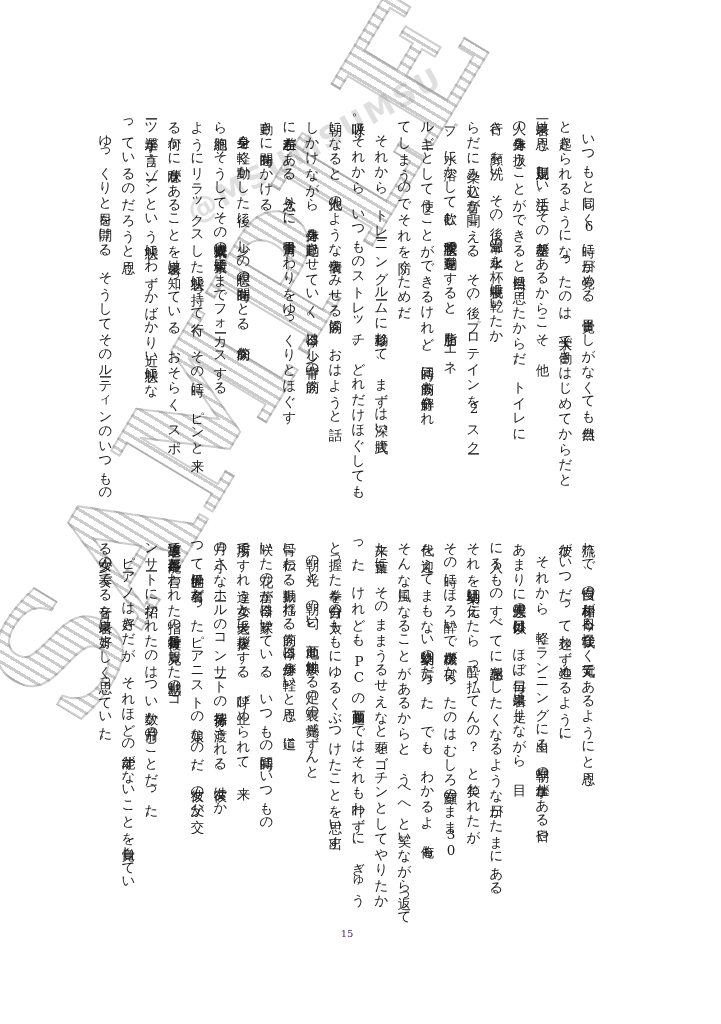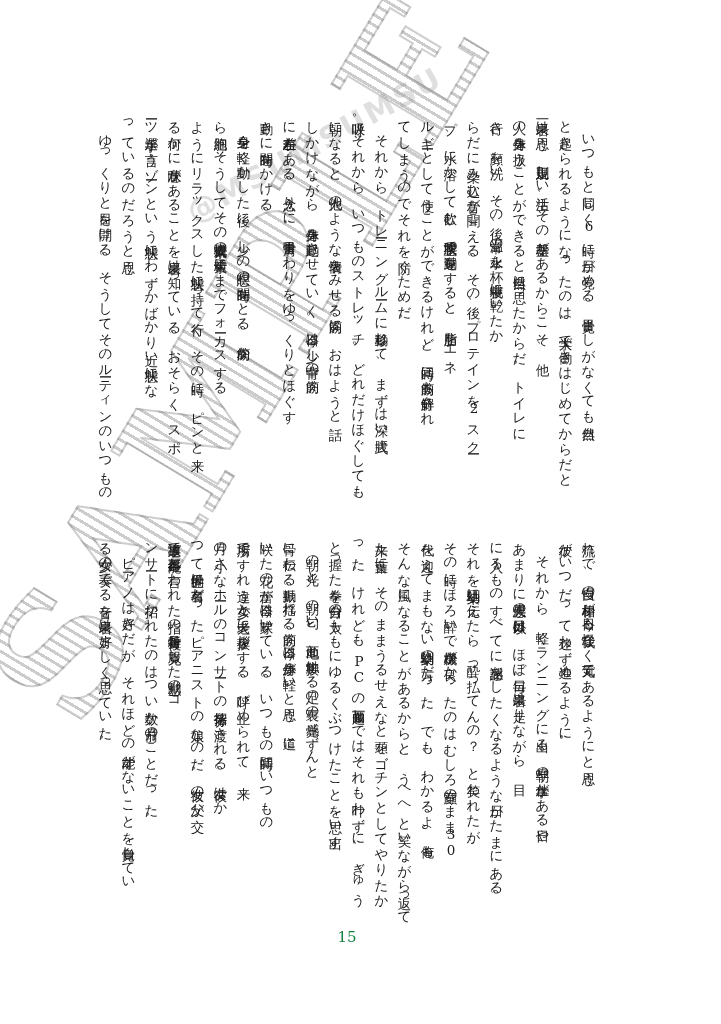--- a/index.html
+++ b/index.html
@@ -89,22 +89,22 @@
   .block-bottom { top: 533px; }
 
   
   .page-number {
     position: absolute;
     left: 317px;
     top: 928px;
     width: 60px;
     text-align: center;
     font-family: "DejaVu Serif", "Liberation Serif", serif;
-    font-size: 15px;
-    color: #15803d;
+    font-size: 10px;
+    color: #4c1d95;
     z-index: 2;
   }
 </style>
 </head>
 <body>
 
 <div class="page">
 
   <div class="wm-sample">SAMPLE</div>
 

